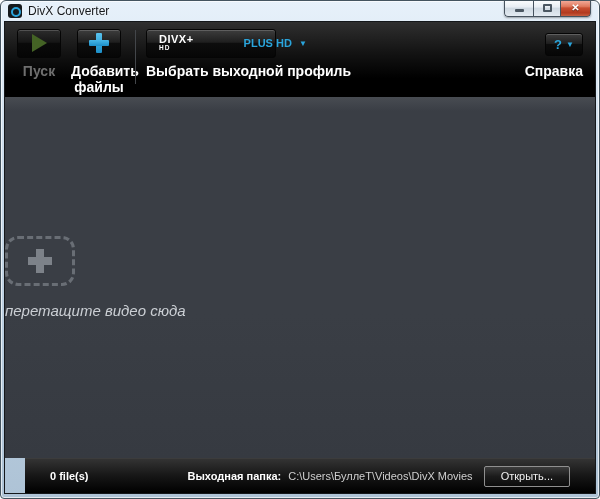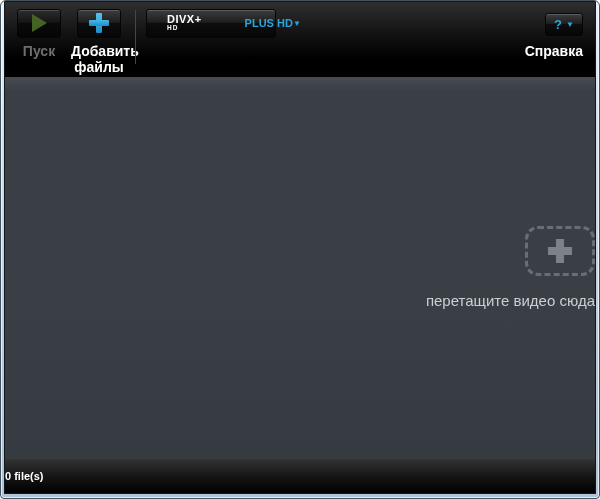--- a/index.html
+++ b/index.html
@@ -58,74 +58,89 @@
   .play-tri { width:0; height:0; border-left:15px solid #50752c; border-top:9px solid transparent; border-bottom:9px solid transparent; filter:brightness(.85); }
 
   .btn-add { width:44px; }
   .plus-icon { position:relative; width:20px; height:20px; }
   .plus-icon::before { content:""; position:absolute; left:7px; top:0; width:6px; height:20px; background:linear-gradient(#58c2ee,#1c8fc9); border-radius:1px; }
   .plus-icon::after { content:""; position:absolute; left:0; top:7px; width:20px; height:6px; background:linear-gradient(#47b7e8,#1c8fc9); border-radius:1px; }
 
   .separator { width:1px; height:54px; background:#43464a; margin:2px 10px 0 8px; flex:0 0 auto; }
 
   .profile-item { align-items:flex-start; }
-  .btn-profile { width:130px; justify-content:flex-start; padding:0 20px; }
+  .btn-profile { width:130px; justify-content:flex-start; padding:0 12px; gap:7px; }
   .divx-logo { display:flex; flex-direction:column; line-height:1; color:#fff; }
   .divx-top { font-size:11px; font-weight:bold; letter-spacing:.5px; }
   .divx-bottom { font-size:6.5px; font-weight:bold; letter-spacing:1px; }
   .profile-value { font-size:11px; font-weight:bold; color:#2aa5dc; white-space:nowrap;margin-left:43px; }
   .dd-arrow { font-size:8px; color:#2aa5dc; margin-left:auto; }
   .profile-caption { text-align:left; white-space:nowrap; }
 
   .spacer { flex:1 1 auto; }
 
   .help-item { align-items:flex-end; margin-right:2px; }
   .btn-help { width:38px; height:23px; gap:4px; margin-top:3px; }
   .help-q { color:#2aa5dc; font-size:13px; font-weight:bold; line-height:1; }
   .btn-help .dd-arrow { margin-left:0; }
 
   
   .main {
     flex:1 1 auto; min-height:0;
     background:linear-gradient(#484c52, #3a3e45 14px, #3a3e45 60%, #363a41);
-    display:flex; flex-direction:column; align-items:flex-end; justify-content:center;
+    display:flex; flex-direction:column; align-items:flex-start; justify-content:center;font-style:italic;
   }
   .drop-rect {
     width:70px; height:50px; border:3px dashed #696e75; border-radius:13px;
     display:flex; align-items:center; justify-content:center; margin-bottom:16px;
   }
   .drop-plus { position:relative; width:24px; height:24px; }
   .drop-plus::before { content:""; position:absolute; left:8px; top:0; width:8px; height:24px; background:#7d8289; }
   .drop-plus::after { content:""; position:absolute; left:0; top:8px; width:24px; height:8px; background:#7d8289; }
   .drop-hint { font-size:15px; color:#cbcfd4; }
 
   
   .statusbar {
     height:35px; flex:0 0 auto;
     background:linear-gradient(#333333, #161616 50%, #000);
     border-top:1px solid #3c3c3c;
-    display:flex; align-items:center; padding:0 0;
+    display:flex; align-items:center; padding:0 25px;margin-left:20px;
   }
   .file-count { color:#fff; font-size:11px; font-weight:bold; }
   .status-right { margin-left:auto; display:flex; align-items:center; gap:7px; }
   .folder-label { color:#fff; font-size:11px; font-weight:bold; white-space:nowrap; }
   .folder-path { color:#cfcfcf; font-size:11px; white-space:nowrap; }
   .open-btn {
     height:21px; padding:0 16px; margin-left:4px;
     background:linear-gradient(#3c3c3c, #1b1b1b 50%, #0c0c0c);
     border:1px solid #8f8f8f; border-radius:2px;
     color:#f0f0f0; font-size:11px; font-family:"Liberation Sans", sans-serif; cursor:pointer;
     white-space:nowrap;
   }
 </style>
 </head>
 <body>
 
 <div class="window">
 
+  <div class="titlebar">
+    <span class="app-icon"></span>
+    <span class="title-text">DivX Converter</span>
+    <div class="win-buttons">
+      <div class="win-btn min">
+        <span class="glyph-min"></span>
+      </div>
+      <div class="win-btn max">
+        <span class="glyph-max"></span>
+      </div>
+      <div class="win-btn close">
+        <span class="glyph-close">✕</span>
+      </div>
+    </div>
+  </div>
 
   <div class="client">
 
     <div class="toolbar">
 
       <div class="tool-item">
         <div class="btn-slot">
           <div class="tool-btn disabled btn-start">
             <span class="play-tri"></span>
           </div>
@@ -148,20 +163,21 @@
         <div class="btn-slot">
           <div class="tool-btn btn-profile">
             <span class="divx-logo">
               <span class="divx-top">DIVX+</span>
               <span class="divx-bottom">HD</span>
             </span>
             <span class="profile-value">PLUS HD</span>
             <span class="dd-arrow">▼</span>
           </div>
         </div>
+        <div class="tool-label profile-caption">Выбрать выходной профиль</div>
       </div>
 
       <div class="spacer"></div>
 
       <div class="tool-item help-item">
         <div class="btn-slot">
           <div class="tool-btn btn-help">
             <span class="help-q">?</span>
             <span class="dd-arrow">▼</span>
           </div>
@@ -173,16 +189,21 @@
 
     <div class="main">
       <div class="drop-rect">
         <span class="drop-plus"></span>
       </div>
       <div class="drop-hint">перетащите видео сюда</div>
     </div>
 
     <div class="statusbar">
       <span class="file-count">0 file(s)</span>
+      <div class="status-right">
+        <span class="folder-label">Выходная папка:</span>
+        <span class="folder-path">C:\Users\БуллеТ\Videos\DivX Movies</span>
+        <button class="open-btn">Открыть...</button>
+      </div>
     </div>
 
   </div>
 </div>
 
 </body></html>

